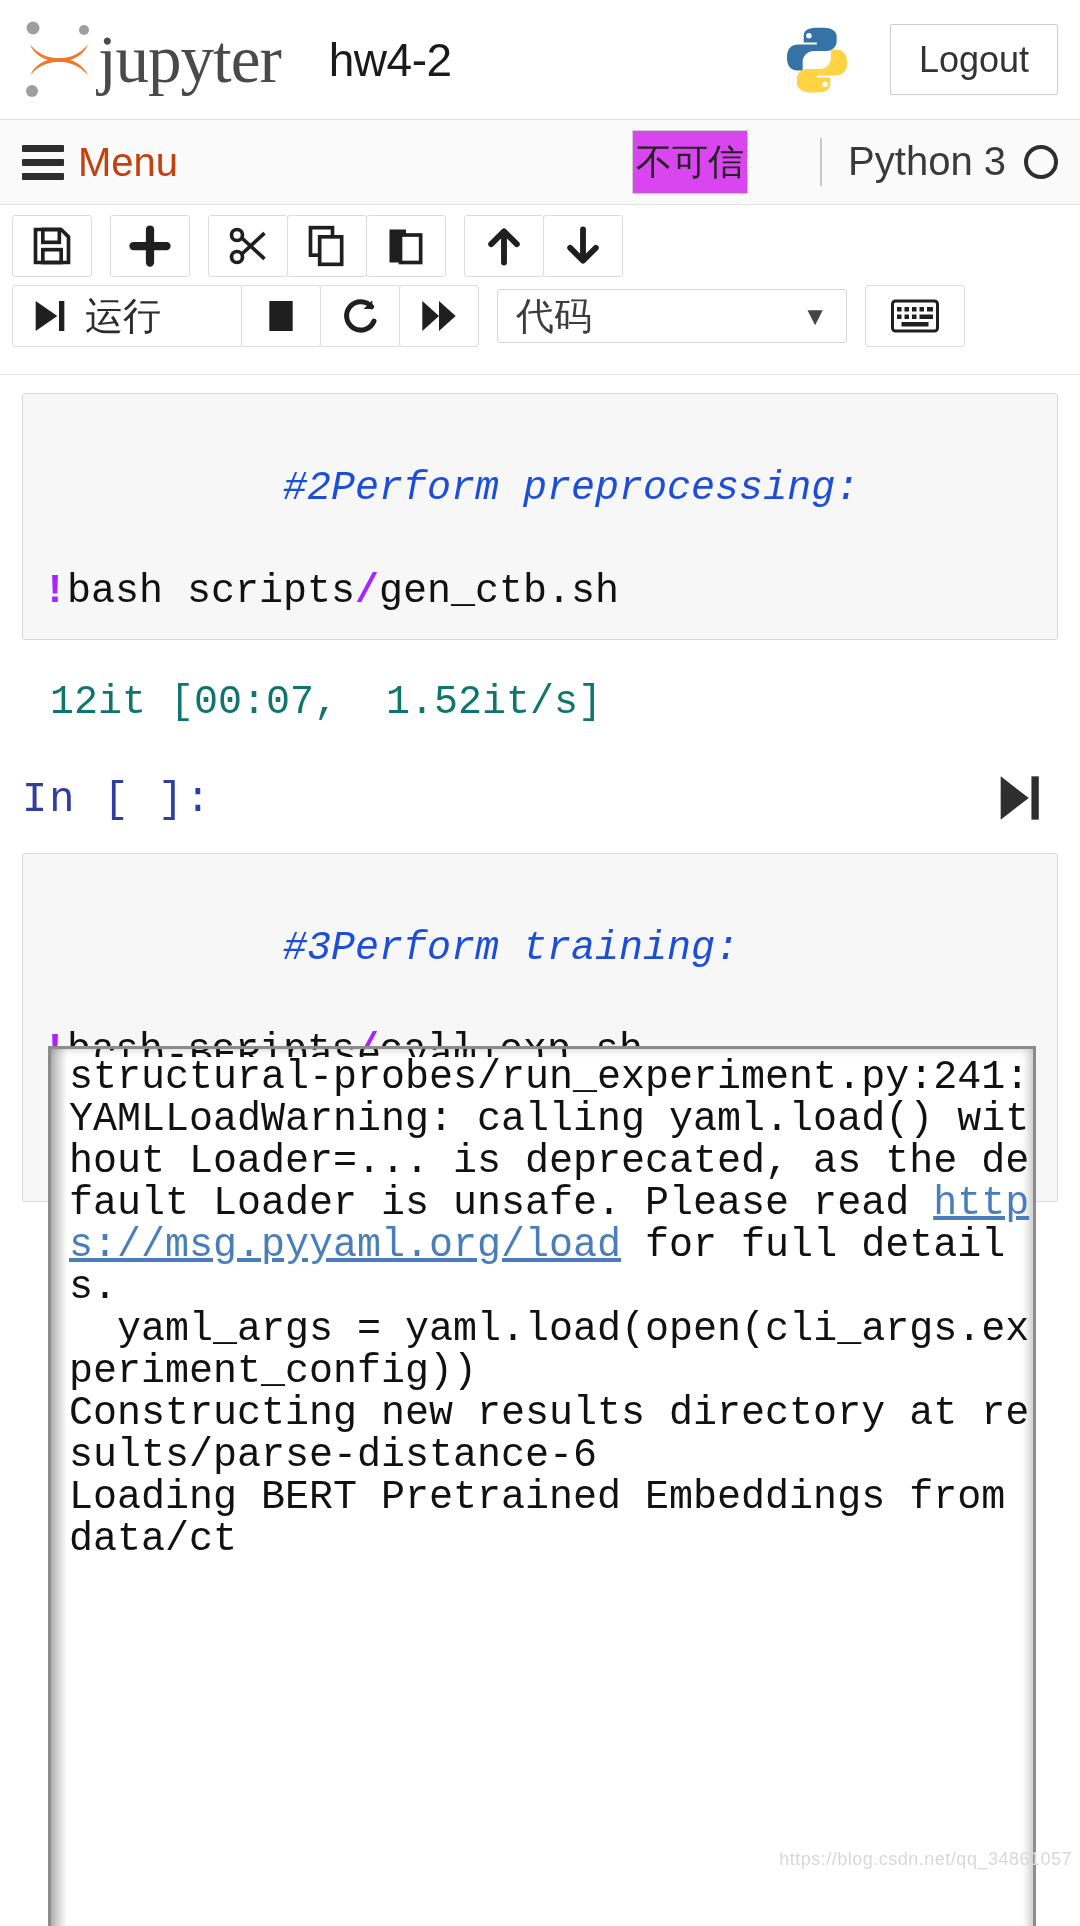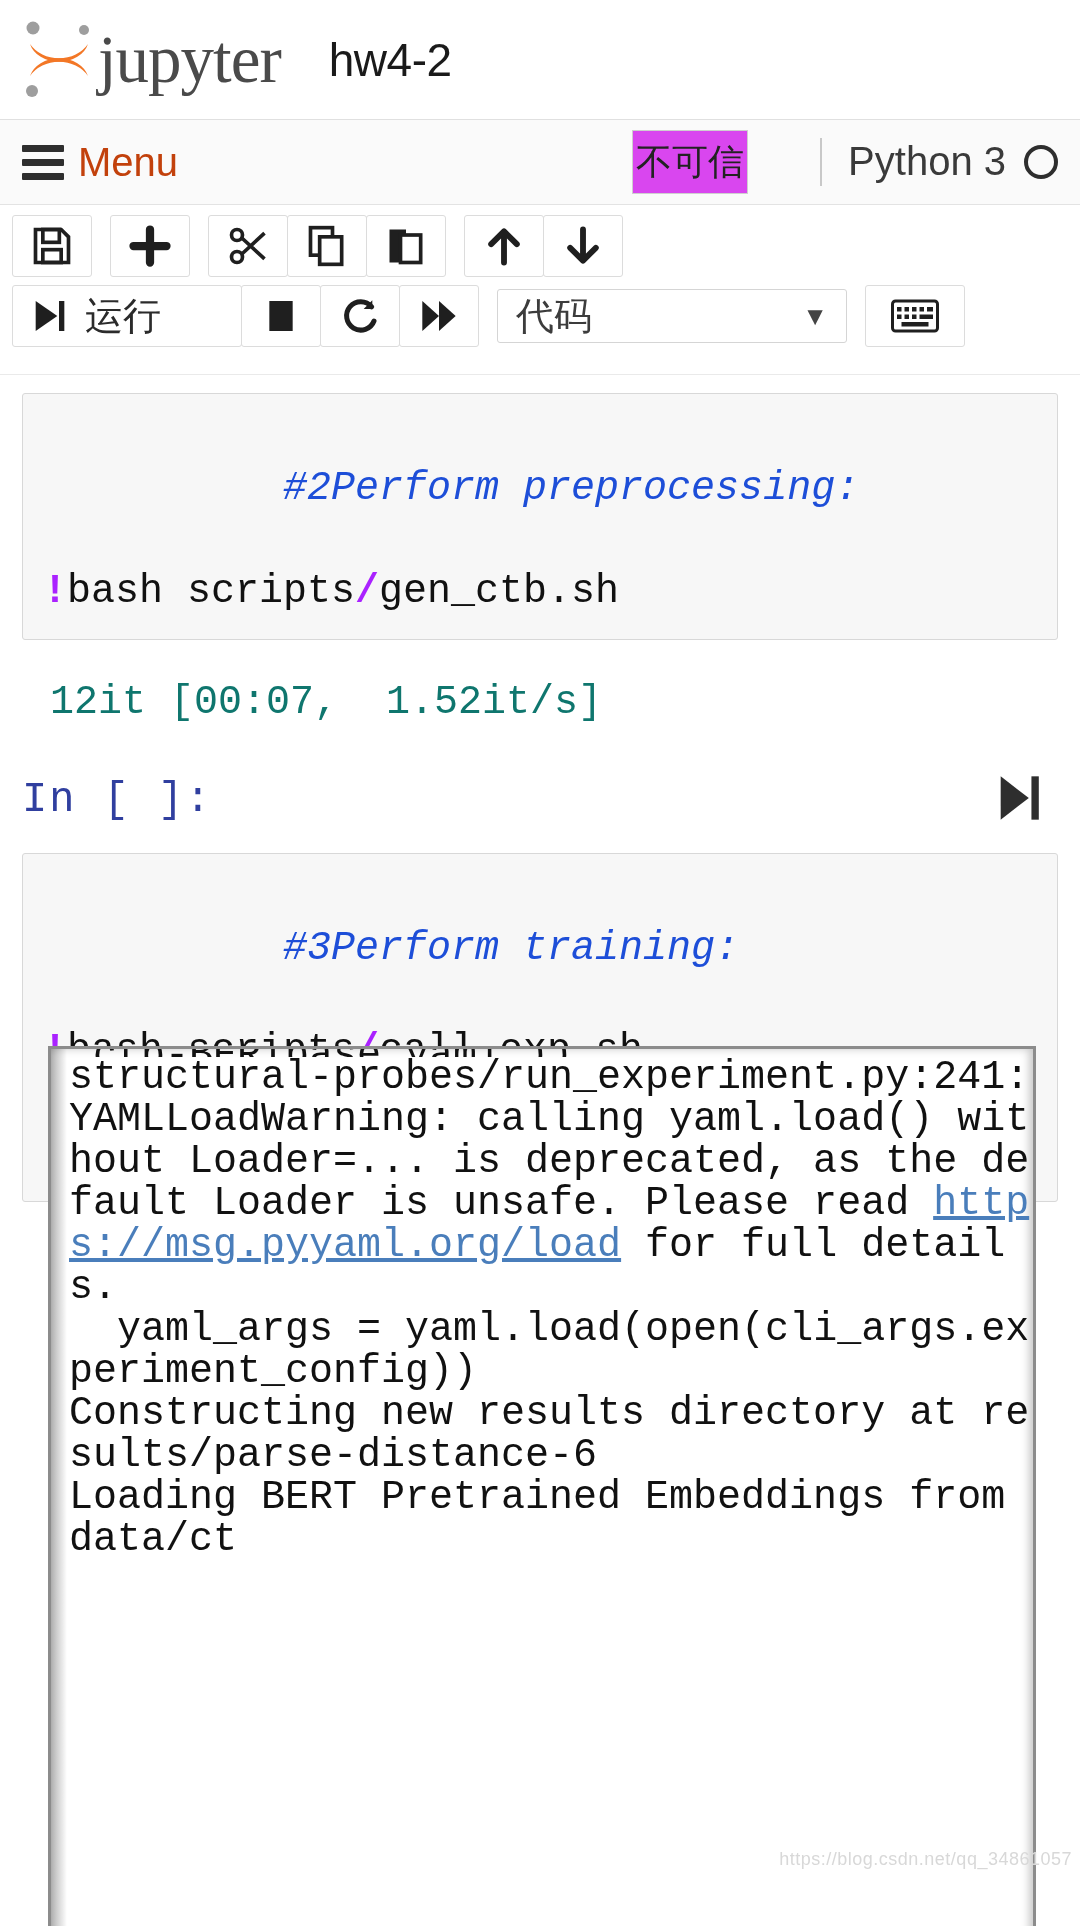--- a/index.html
+++ b/index.html
@@ -19,20 +19,21 @@
 
   
   .header {
     position: relative;
     height: 120px;
     background: #ffffff;
     border-bottom: 1px solid #e0e0e0;
     display: flex;
     align-items: center;
     padding: 0 22px;
+    justify-content: space-between;
   }
   .jup-logo {
     display: flex;
     align-items: center;
     gap: 0px;
   }
   .jup-mark { width: 74px; height: 84px; flex: 0 0 auto; }
   .jup-word {
     font-family: "Liberation Serif", serif;
     font-size: 67px;
@@ -297,20 +298,27 @@
       <svg class="jup-mark" viewBox="0 0 74 84">
         <circle cx="11" cy="10" r="6.5" fill="#9e9e9e"></circle>
         <circle cx="62" cy="12" r="5" fill="#9e9e9e"></circle>
         <circle cx="10" cy="73" r="6" fill="#9e9e9e"></circle>
         <path d="M8 32 A30 24 0 0 0 66 32 A34 30 0 0 1 8 32 Z" fill="#f37726" transform="translate(0,-6)"></path>
         <path d="M8 52 A30 24 0 0 1 66 52 A34 30 0 0 0 8 52 Z" fill="#f37726" transform="translate(0,6)"></path>
       </svg>
       <span class="jup-word">jupyter</span>
     </div>
     <span class="nb-title">hw4-2</span>
+    <div class="header-right">
+      <svg class="py-logo" viewBox="0 0 64 64">
+        <path d="M31.5 4c-6 0-11 1.6-11 7.2v5.6h11.4v1.8H15.6c-5.2 0-9.6 3-9.6 11.2S10 41 15.2 41h4.4v-7.4c0-5.4 4.6-9.4 10-9.4h11c4.6 0 8.4-3.8 8.4-8.4v-4.6C49 6.8 44 4 38 4h-6.5zM25 8.6a2.4 2.4 0 1 1 0 4.8 2.4 2.4 0 0 1 0-4.8z" fill="#3572A5"></path>
+        <path d="M32.5 60c6 0 11-1.6 11-7.2v-5.6H32.1v-1.8h16.3c5.2 0 9.6-3 9.6-11.2S53.6 23 48.4 23H44v7.4c0 5.4-4.6 9.4-10 9.4H23c-4.6 0-8.4 3.8-8.4 8.4v4.6C15 57.2 20 60 26 60h6.5zM39 55.4a2.4 2.4 0 1 1 0-4.8 2.4 2.4 0 0 1 0 4.8z" fill="#FFD343"></path>
+      </svg>
+      <button class="logout-btn">Logout</button>
+    </div>
   </div>
 
   <div class="menubar">
     <div class="menu-left">
       <span class="hamburger">
         <span></span>
           <span></span>
           <span></span>
       </span>
       <span class="menu-label">Menu</span>

